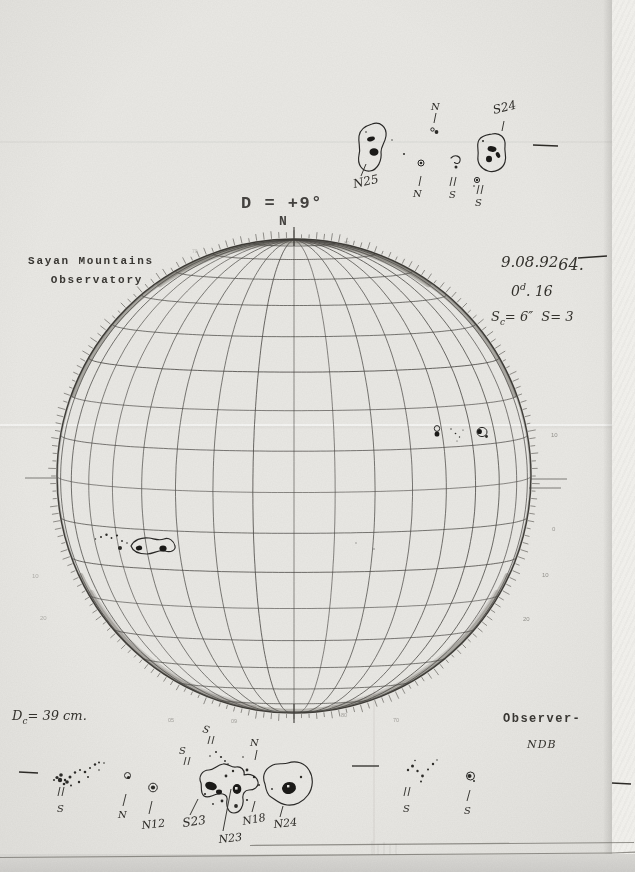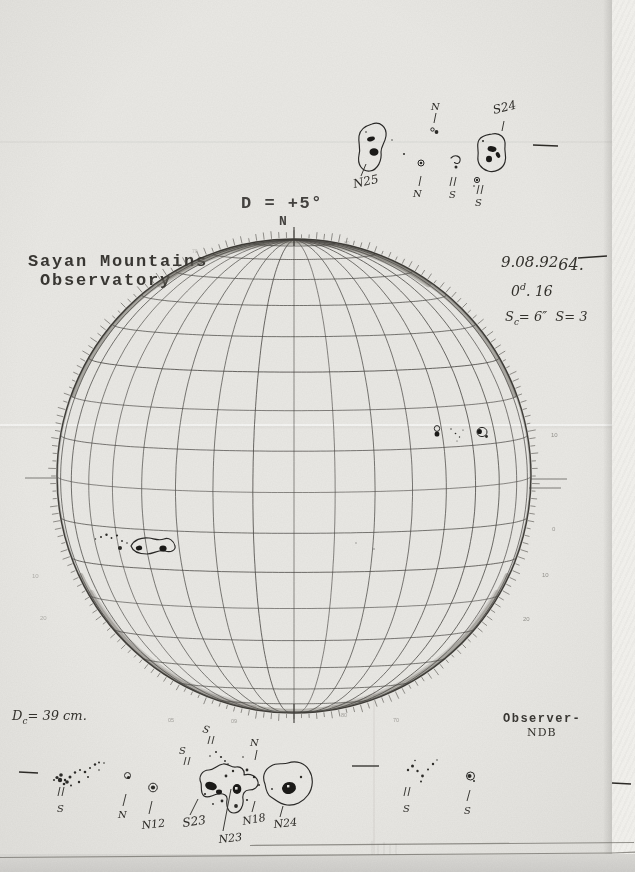--- a/index.html
+++ b/index.html
@@ -11,57 +11,57 @@
   .crease-white{position:absolute;left:0;width:612px;height:2px;top:424px;background:rgba(255,255,255,0.55);
         box-shadow:0 2px 2px rgba(70,68,62,0.05);}
   .crease-v{position:absolute;left:373px;top:690px;width:2px;height:166px;background:rgba(70,68,62,0.05);}
   .bed-right{position:absolute;left:612px;right:0;top:0;height:856px;background:#f3f2ee;
         background-image:repeating-linear-gradient(115deg, rgba(0,0,0,0.02) 0 2px, rgba(0,0,0,0) 2px 5px);}
   .paper-right-shadow{position:absolute;left:603px;top:0;width:9px;height:856px;
         background:linear-gradient(to right, rgba(60,58,54,0) , rgba(60,58,54,0.14));}
   .bed-bottom{position:absolute;left:0;right:0;top:854px;bottom:0;
         background:linear-gradient(#dad9d5,#cfcecb);}
   .typed{position:absolute;color:#3a3834;font-family:"Liberation Mono",monospace;font-weight:700;}
-  .obs-name{left:28px;top:252px;font-size:17px;letter-spacing:1.8px;line-height:19px;}
-  .obs-name .l2{padding-left:12px;}
+  .obs-name{left:28px;top:252px;font-size:11px;letter-spacing:1.8px;line-height:19px;}
+  .obs-name .l2{padding-left:12px;text-align:center;}
   .decl{left:241px;top:194px;font-size:17px;letter-spacing:1.5px;color:#454340;}
   .decl-n{left:279px;top:214px;font-size:13px;color:#454340;}
   .hand{position:absolute;color:#34322d;font-family:"DejaVu Serif",serif;font-style:italic;}
   .obs-data{left:489px;top:252px;font-size:15px;}
   .obs-data .row1{margin-left:12px;}
   .obs-data .d2{font-size:16px;position:relative;top:3px;}
   .obs-data .row2{margin-left:22px;font-size:14px;margin-top:10px;}
-  .obs-data .row3{margin-left:16px;font-size:13px;margin-top:10px;}
+  .obs-data .row3{margin-left:2px;font-size:13px;margin-top:10px;}
   sup.hsup{font-size:68%;vertical-align:super;}
   sub.hsub{font-size:68%;vertical-align:sub;}
   .dc-block{left:12px;top:708px;font-size:13px;}
   .observer{left:503px;top:712px;font-size:12px;letter-spacing:1.5px;}
-  .observer .initials{margin-left:24px;margin-top:0px;color:#34322d;font-family:"DejaVu Serif",serif;
-        font-weight:400;font-size:11px;letter-spacing:1px;}
+  .observer .initials{margin-left:24px;margin-top:12px;color:#34322d;font-family:"DejaVu Serif",serif;
+        font-style:italic;font-weight:400;font-size:11px;letter-spacing:1px;}
   svg.diagram{position:absolute;inset:0;pointer-events:none;}
 </style>
 </head>
 <body>
 
 <div class="scan">
 
   <div class="vignette"></div>
   <div class="crease-h"></div>
   <div class="crease-white"></div>
   <div class="crease-v"></div>
   <div class="bed-right"></div>
   <div class="paper-right-shadow"></div>
   <div class="bed-bottom"></div>
 
   <div class="typed obs-name">
     <div class="l1">Sayan Mountains</div>
     <div class="l2">Observatory</div>
   </div>
 
-  <div class="typed decl">D = +5°</div>
+  <div class="typed decl">D = +9°</div>
   <div class="typed decl-n">N</div>
 
   <div class="hand obs-data">
     <div class="row1"><span>9.08.92</span><span class="d2">64.</span></div>
     <div class="row2"><span>0</span><sup class="hsup">d</sup><span>. 16</span></div>
     <div class="row3"><span>S</span><sub class="hsub">c</sub><span>= 6″</span>&nbsp;&nbsp;<span>S= 3</span></div>
   </div>
 
   <div class="hand dc-block"><span>D</span><sub class="hsub">c</sub><span>= 39 cm.</span></div>
 

